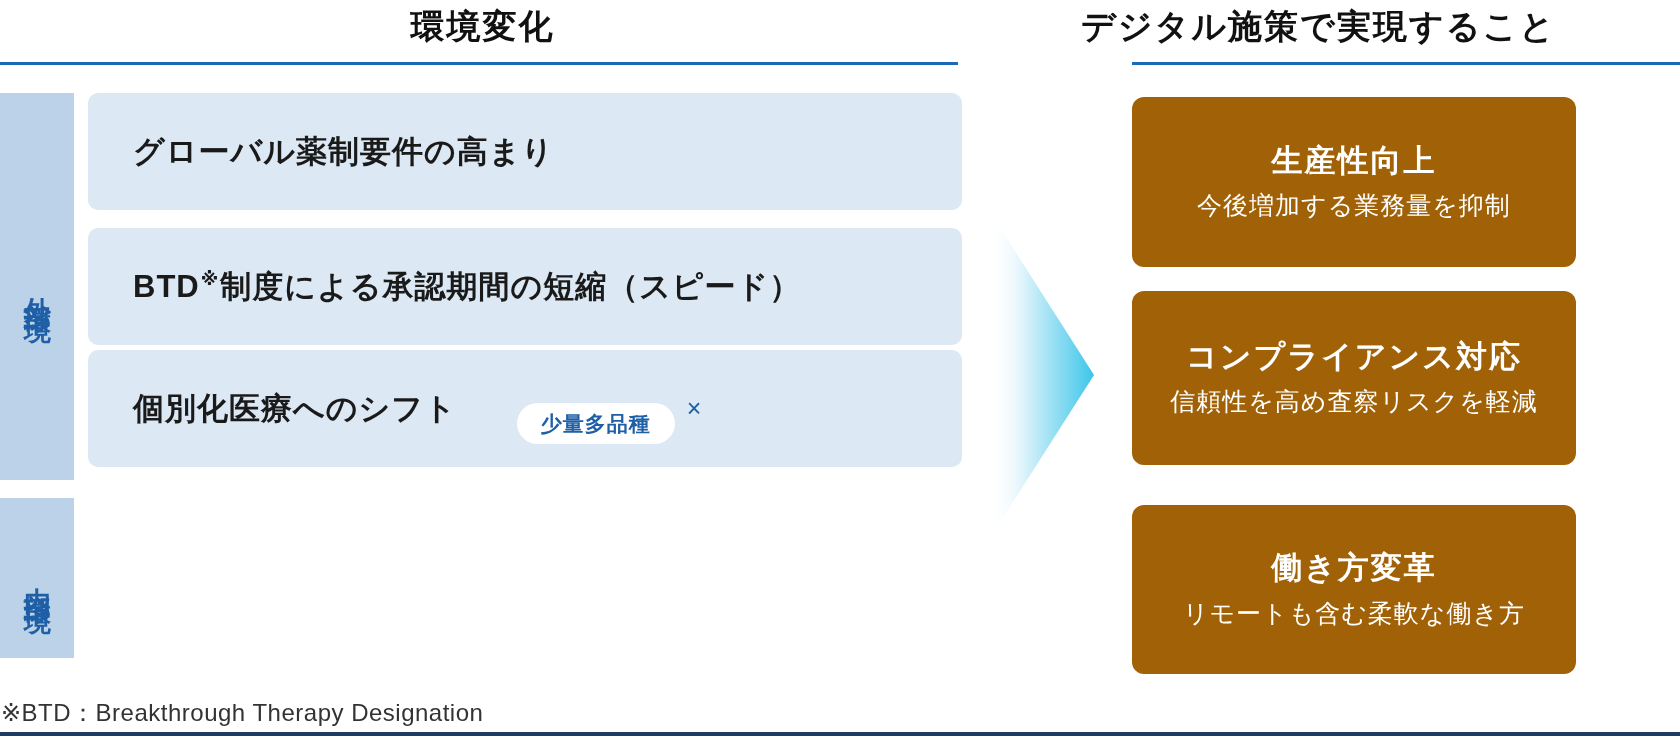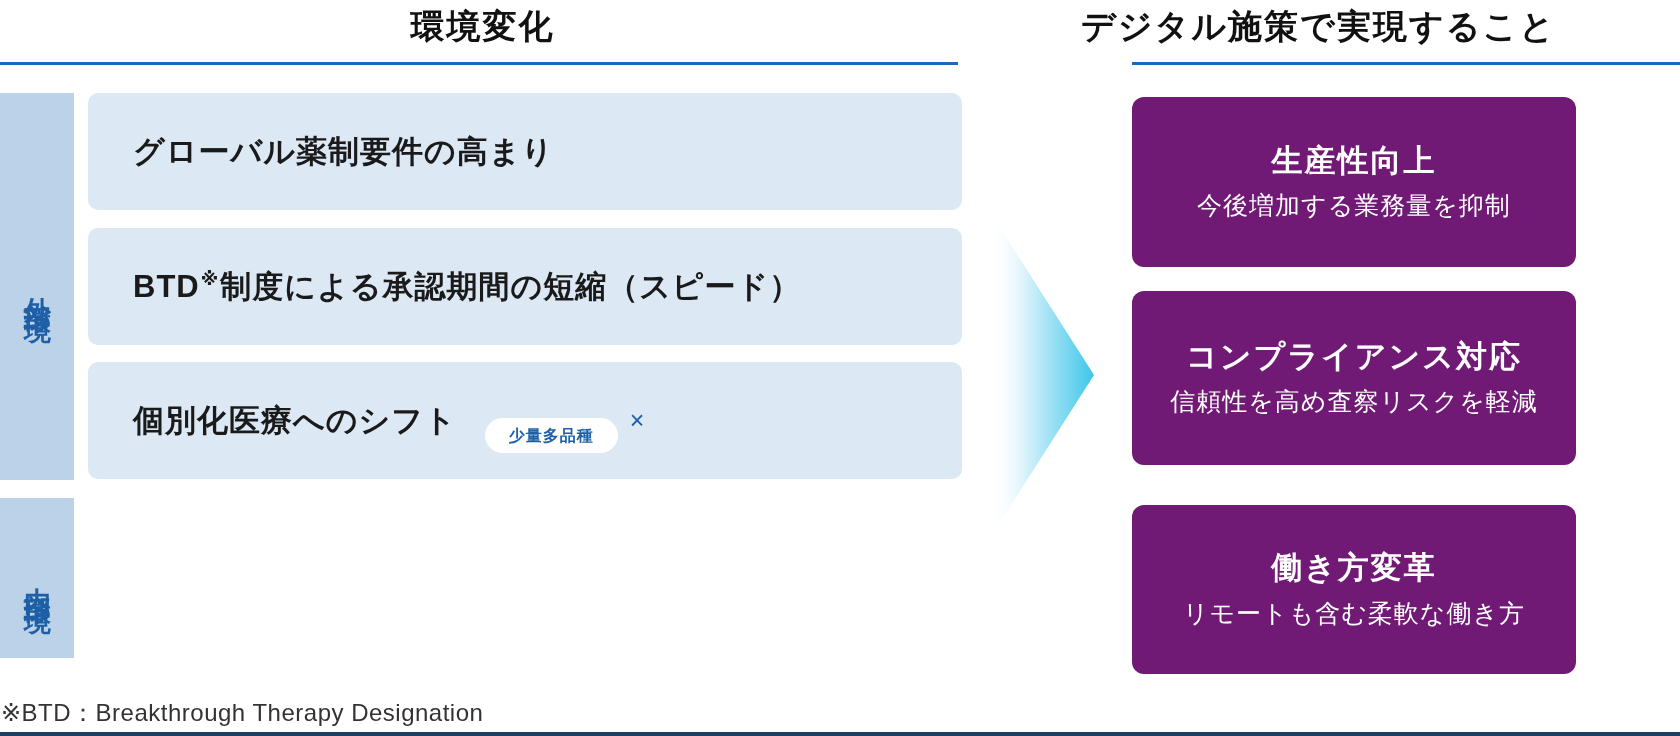--- a/index.html
+++ b/index.html
@@ -66,38 +66,38 @@
     display: flex;
     align-items: center;
     padding-left: 45px;
     font-size: 31px;
     font-weight: 700;
     letter-spacing: 1px;
     color: #1a1a1a;
   }
   .row-1 { top: 93px;  height: 117px; }
   .row-2 { top: 228px; height: 117px; }
-  .row-3 { top: 362px; height: 117px; }
+  .row-3 { top: 350px; height: 117px; gap: 32px; }
   .row-4 { top: 498px; height: 160px; }
   .row-4 .multiline { line-height: 1.42; }
   .sup-mark {
     font-size: 18px;
     vertical-align: super;
     font-weight: 700;
     margin: 0 1px;
   }
   .badge-group {
     display: flex;
     align-items: center;
     margin-left: 28px;
   }
   .pill-badge {
     background: #ffffff;
     color: #1e5fa6;
-    font-size: 16px;
+    font-size: 21px;
     font-weight: 600;
     letter-spacing: 1px;
     padding: 8px 24px;
     border-radius: 50px;
     line-height: 1.2;
     white-space: nowrap;
     margin-top: 30px;
   }
   .badge-x {
     color: #1e5fa6;
@@ -111,21 +111,21 @@
     left: 990px;
     top: 212px;
     width: 104px;
     height: 326px;
   }
 
   .digital-card {
     position: absolute;
     left: 1132px;
     width: 444px;
-    background: #701a75;
+    background: #a16207;
     border-radius: 12px;
     display: flex;
     flex-direction: column;
     align-items: center;
     justify-content: center;
     gap: 12px;
     color: #ffffff;
     text-align: center;
   }
   .card-1 { top: 97px;  height: 170px; }

